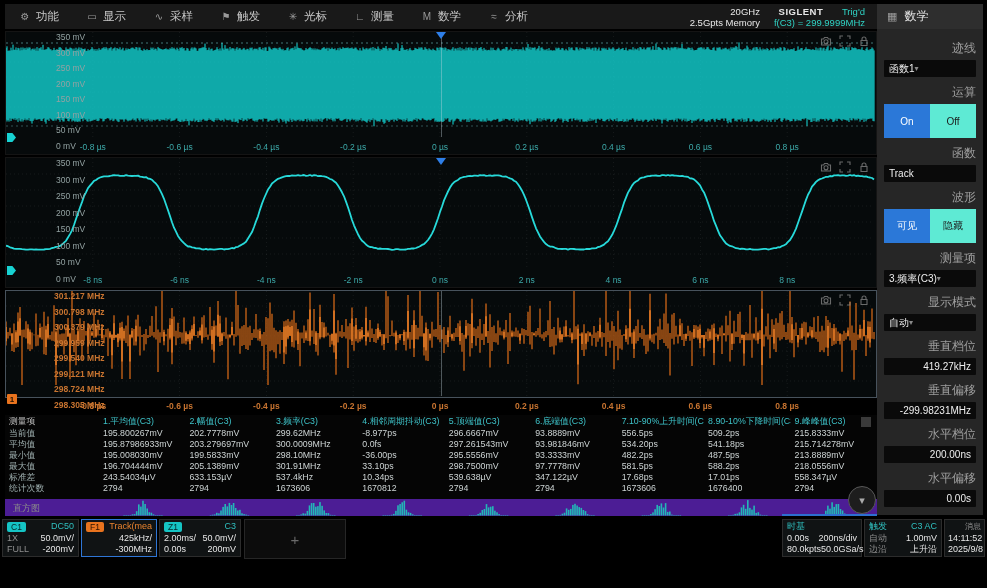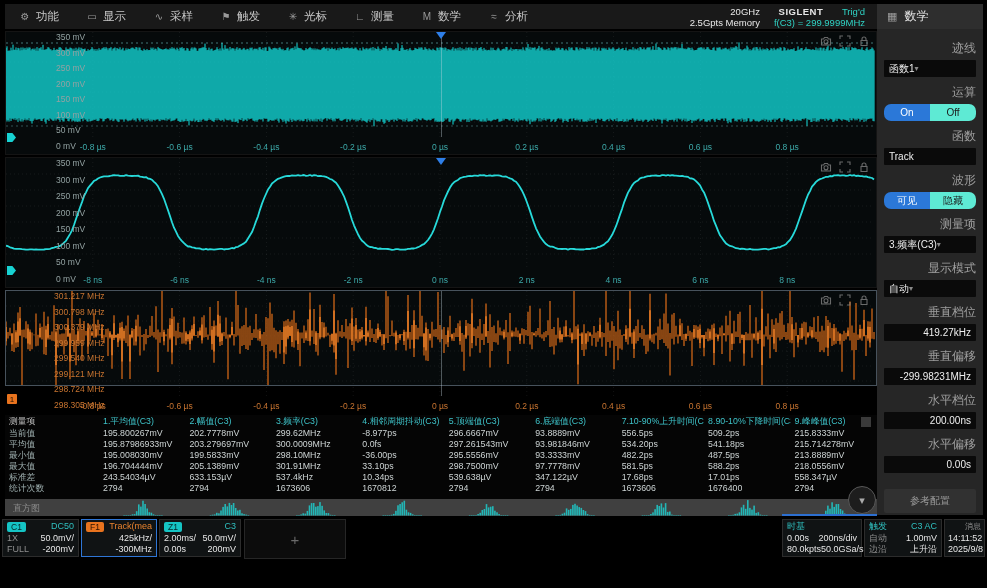--- a/index.html
+++ b/index.html
@@ -18,21 +18,21 @@
   #sb-head{height:25px;background:#2e2e2e;display:flex;align-items:center;gap:7px;padding-left:10px;
            font-size:12px;color:#e4e4e4;}
   #sb-head .ico{color:#9a9a9a;font-size:11px;}
   .sb-body{padding:4px 7px 0 7px;}
   .lbl{font-size:12px;color:#9f9f9f;margin:7px 0 3px 1px;text-align:right;}
   .field,.drop{background:#0a0a0a;height:17px;font-size:10px;color:#efefef;display:flex;
                align-items:center;padding:0 5px;border-radius:1px;}
   .drop{justify-content:flex-start;}
   .drop .chev{color:#8a8a8a;font-size:8px;}
   .num{justify-content:flex-end;}
-  .toggle{display:flex;height:17px;font-size:10px;border-radius:7px;overflow:hidden;}
+  .toggle{display:flex;height:34px;font-size:10px;border-radius:0;overflow:hidden;}
   .toggle>div{flex:1;display:flex;align-items:center;justify-content:center;}
   .tg-on{background:#2b78d8;color:#fff;}
   .tg-off{background:#5eead4;color:#1c1c1c;}
   .sb-btn{margin-top:16px;background:#313131;height:24px;display:flex;align-items:center;justify-content:center;
           font-size:10px;color:#9a9a9a;border-radius:2px;}
   
   .panel{position:absolute;left:5px;width:872px;background:#060a0b;border:1px solid #141414;box-sizing:border-box;}
   .panel.sel{border:1px solid #47525c;}
   .ylab{position:absolute;left:50px;font-size:8.5px;color:#93a2a2;line-height:9px;white-space:nowrap;}
   .ylab.orange{color:#c87430;}
@@ -51,21 +51,21 @@
   #mtable{position:absolute;left:5px;top:415px;width:872px;height:84px;background:#050505;overflow:hidden;}
   #mtable table{border-collapse:collapse;table-layout:fixed;width:100%;}
   #mtable th,#mtable td{font-weight:normal;text-align:left;font-size:8.8px;padding:0 2px 0 4px;
                         overflow:hidden;white-space:nowrap;height:11px;line-height:11px;}
   #mtable thead th{color:#3ec3c9;height:13px;line-height:13px;}
   #mtable thead th.corner{color:#c2c2c2;}
   #mtable td.rl{color:#9fb0b0;}
   #mtable td{color:#cdd4d4;}
   #tbl-scrollbox{position:absolute;right:6px;top:2px;width:10px;height:10px;background:#3a3a3a;}
   
-  #histrow{position:absolute;left:5px;top:499px;width:872px;height:17px;background:#404040;}
+  #histrow{position:absolute;left:5px;top:499px;width:872px;height:17px;background:#4c1d95;}
   #histrow .hl{position:absolute;left:8px;top:3px;font-size:9px;color:#8a8a8a;}
   #circlebtn{position:absolute;left:848px;top:486px;width:26px;height:26px;border-radius:50%;
              background:#1d1d1d;border:1px solid #585858;color:#aaa;display:flex;align-items:center;
              justify-content:center;font-size:11px;z-index:5;}
   
   #bottombar{position:absolute;left:0;top:518px;width:987px;height:40px;background:#000;font-size:9px;}
   .bbox{position:absolute;top:1px;height:38px;background:#101314;border:1px solid #2c2c2c;
         box-sizing:border-box;padding:1px 4px;display:flex;flex-direction:column;justify-content:space-between;}
   .bbox .r{display:flex;justify-content:space-between;align-items:center;line-height:11px;}
   .badge{font-size:8.5px;padding:0 4px;border-radius:2px;line-height:10px;}
@@ -246,21 +246,21 @@
           <svg width="12" height="12" viewBox="0 0 12 12">
             <path d="M1 4V1h3M8 1h3v3M11 8v3H8M4 11H1V8" stroke="#8a8a8a" stroke-width="1.1" fill="none"></path>
           </svg>
         </span>
         <span>
           <svg width="12" height="12" viewBox="0 0 12 12">
             <path d="M3 5.5h6v5H3zM4 5.5V4a2 2 0 0 1 4 0v1.5" stroke="#8a8a8a" stroke-width="1.1" fill="none"></path>
           </svg>
         </span>
       </div><div class="trigmark" style="left: calc(50% - 5px); top: 0px;"></div><div class="gmark" style="left: 1px; top: 108px;"></div></div>
-  <div class="panel sel" id="panel2" style="top:290px;height:96px;"><svg width="870" height="122">
+  <div class="panel sel" id="panel2" style="top:290px;height:108px;font-weight:bold;"><svg width="870" height="122">
         <g stroke="rgba(255,255,255,0.07)" stroke-dasharray="1 3">
           <line x1="86.8" y1="0" x2="86.8" y2="105"></line>
           <line x1="173.6" y1="0" x2="173.6" y2="105"></line>
           <line x1="260.4" y1="0" x2="260.4" y2="105"></line>
           <line x1="347.2" y1="0" x2="347.2" y2="105"></line>
           <line x1="434" y1="0" x2="434" y2="105"></line>
           <line x1="520.8" y1="0" x2="520.8" y2="105"></line>
           <line x1="607.6" y1="0" x2="607.6" y2="105"></line>
           <line x1="694.4" y1="0" x2="694.4" y2="105"></line>
           <line x1="781.2" y1="0" x2="781.2" y2="105"></line>

